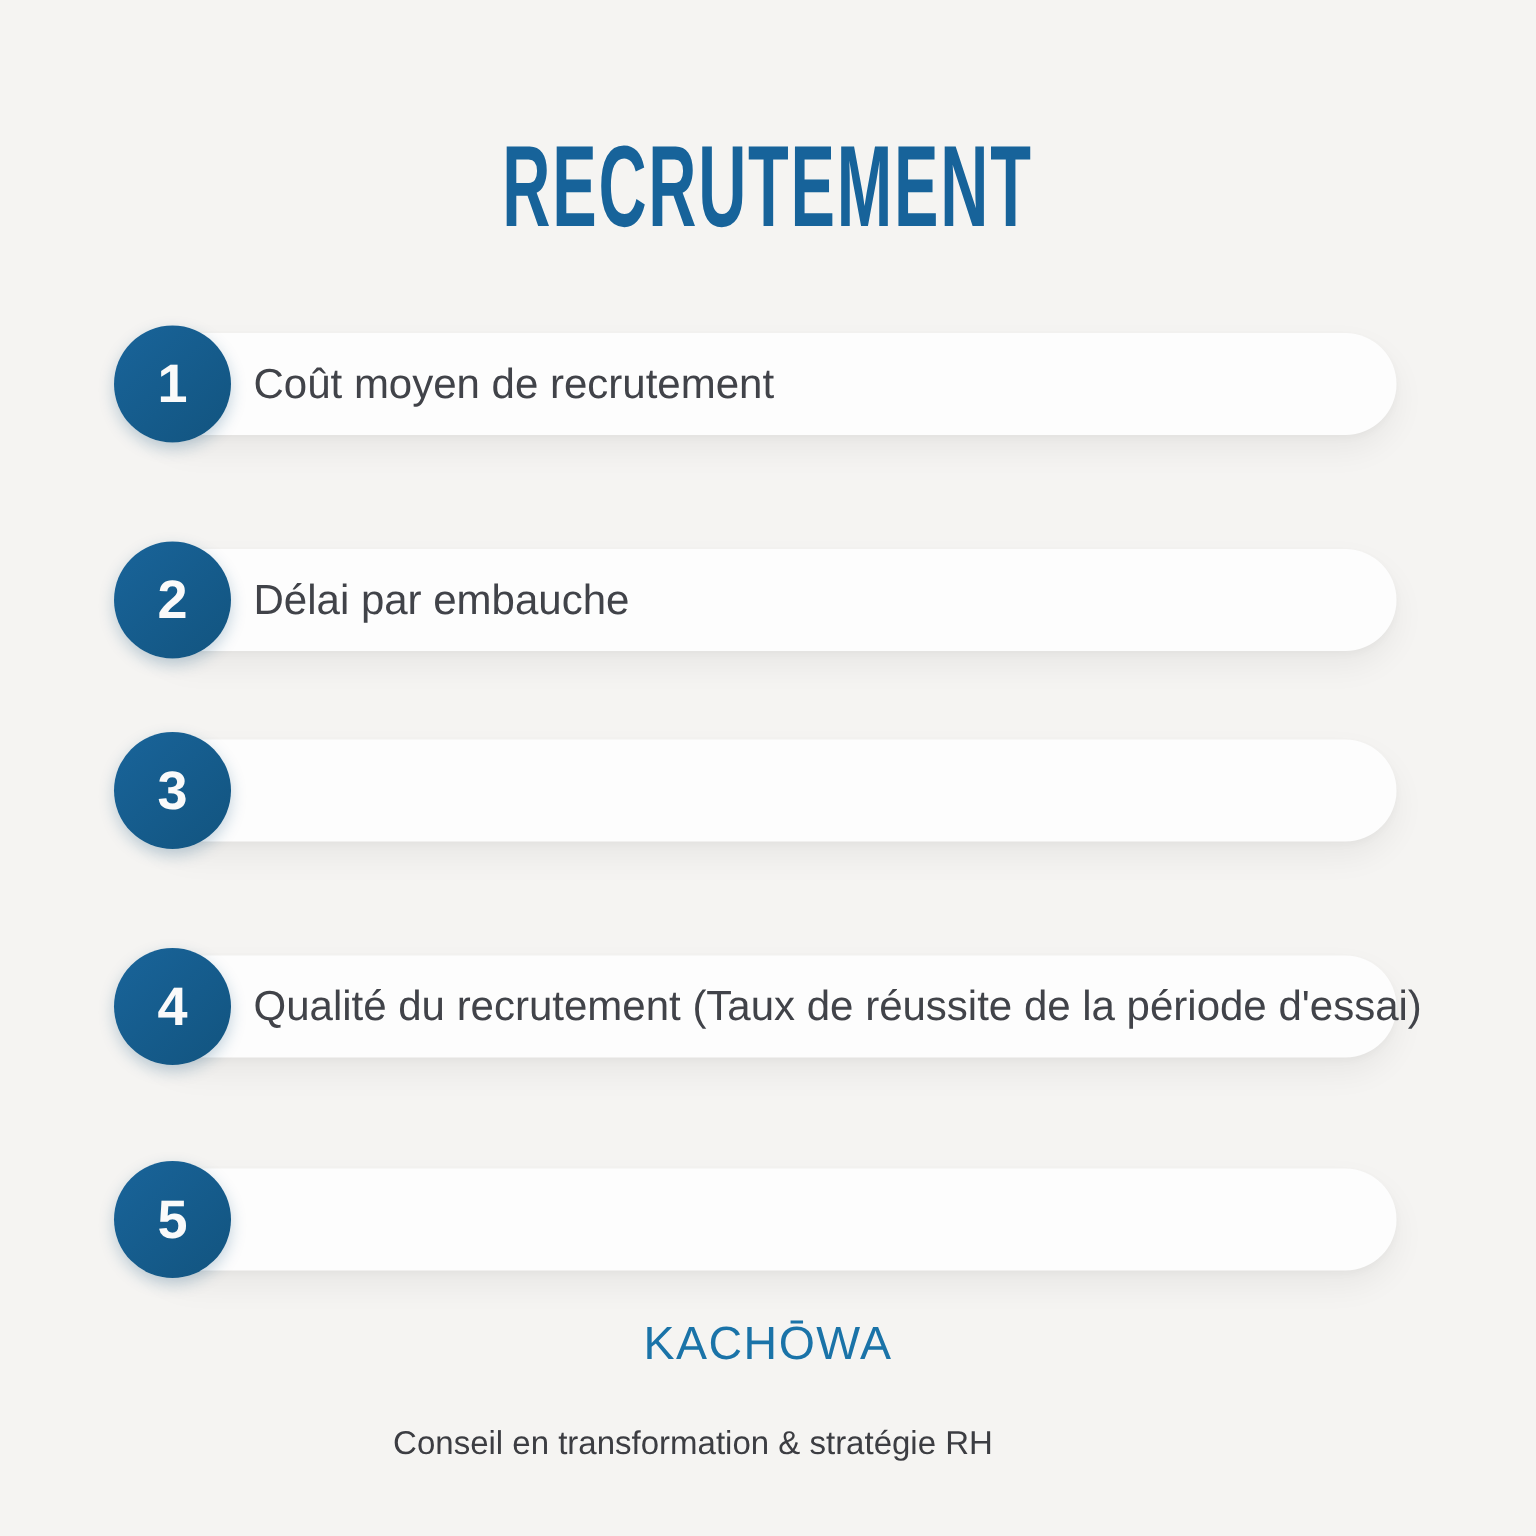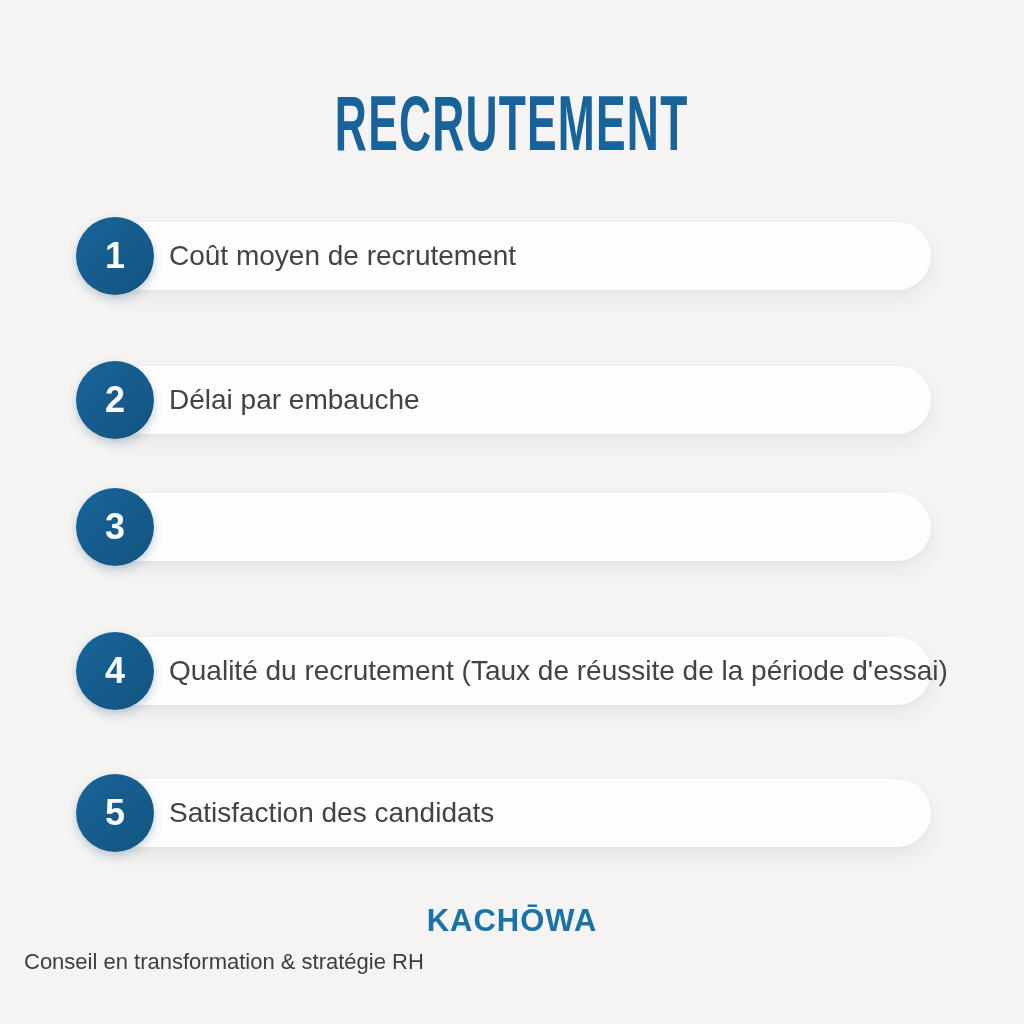--- a/index.html
+++ b/index.html
@@ -86,38 +86,38 @@
     height: 78px;
     display: flex;
     align-items: center;
     font-size: 28px;
     color: #414349;
     white-space: nowrap;
   }
   
   .brand {
     position: absolute;
-    top: 903px;
+    top: 878px;
     left: 0;
     width: 1024px;
     text-align: center;
     font-size: 31px;
-    font-weight: 700;
+    font-weight: 400;
     letter-spacing: 1px;
     color: #1a73a8;
   }
   .tagline {
     position: absolute;
     top: 949px;
     left: 0;
     width: 924px;
+    text-align: center;
     font-size: 22px;
     font-weight: 400;
     color: #3c3d42;
-    margin-left: 24px;
   }
 </style>
 </head>
 <body>
 
 <div class="canvas">
 
   <div class="title-wrap">
     <span class="title-inner">RECRUTEMENT</span>
   </div>
@@ -148,21 +148,20 @@
   <div class="row row-4">
     <div class="pill"></div>
     <div class="label">Qualité du recrutement (Taux de réussite de la période d'essai)</div>
     <div class="badge">
       <span>4</span>
     </div>
   </div>
 
   <div class="row row-5">
     <div class="pill"></div>
-    <div class="label">Satisfaction des candidats</div>
     <div class="badge">
       <span>5</span>
     </div>
   </div>
 
   <div class="brand">KACHŌWA</div>
   <div class="tagline">Conseil en transformation &amp; stratégie RH</div>
 
 </div>
 

